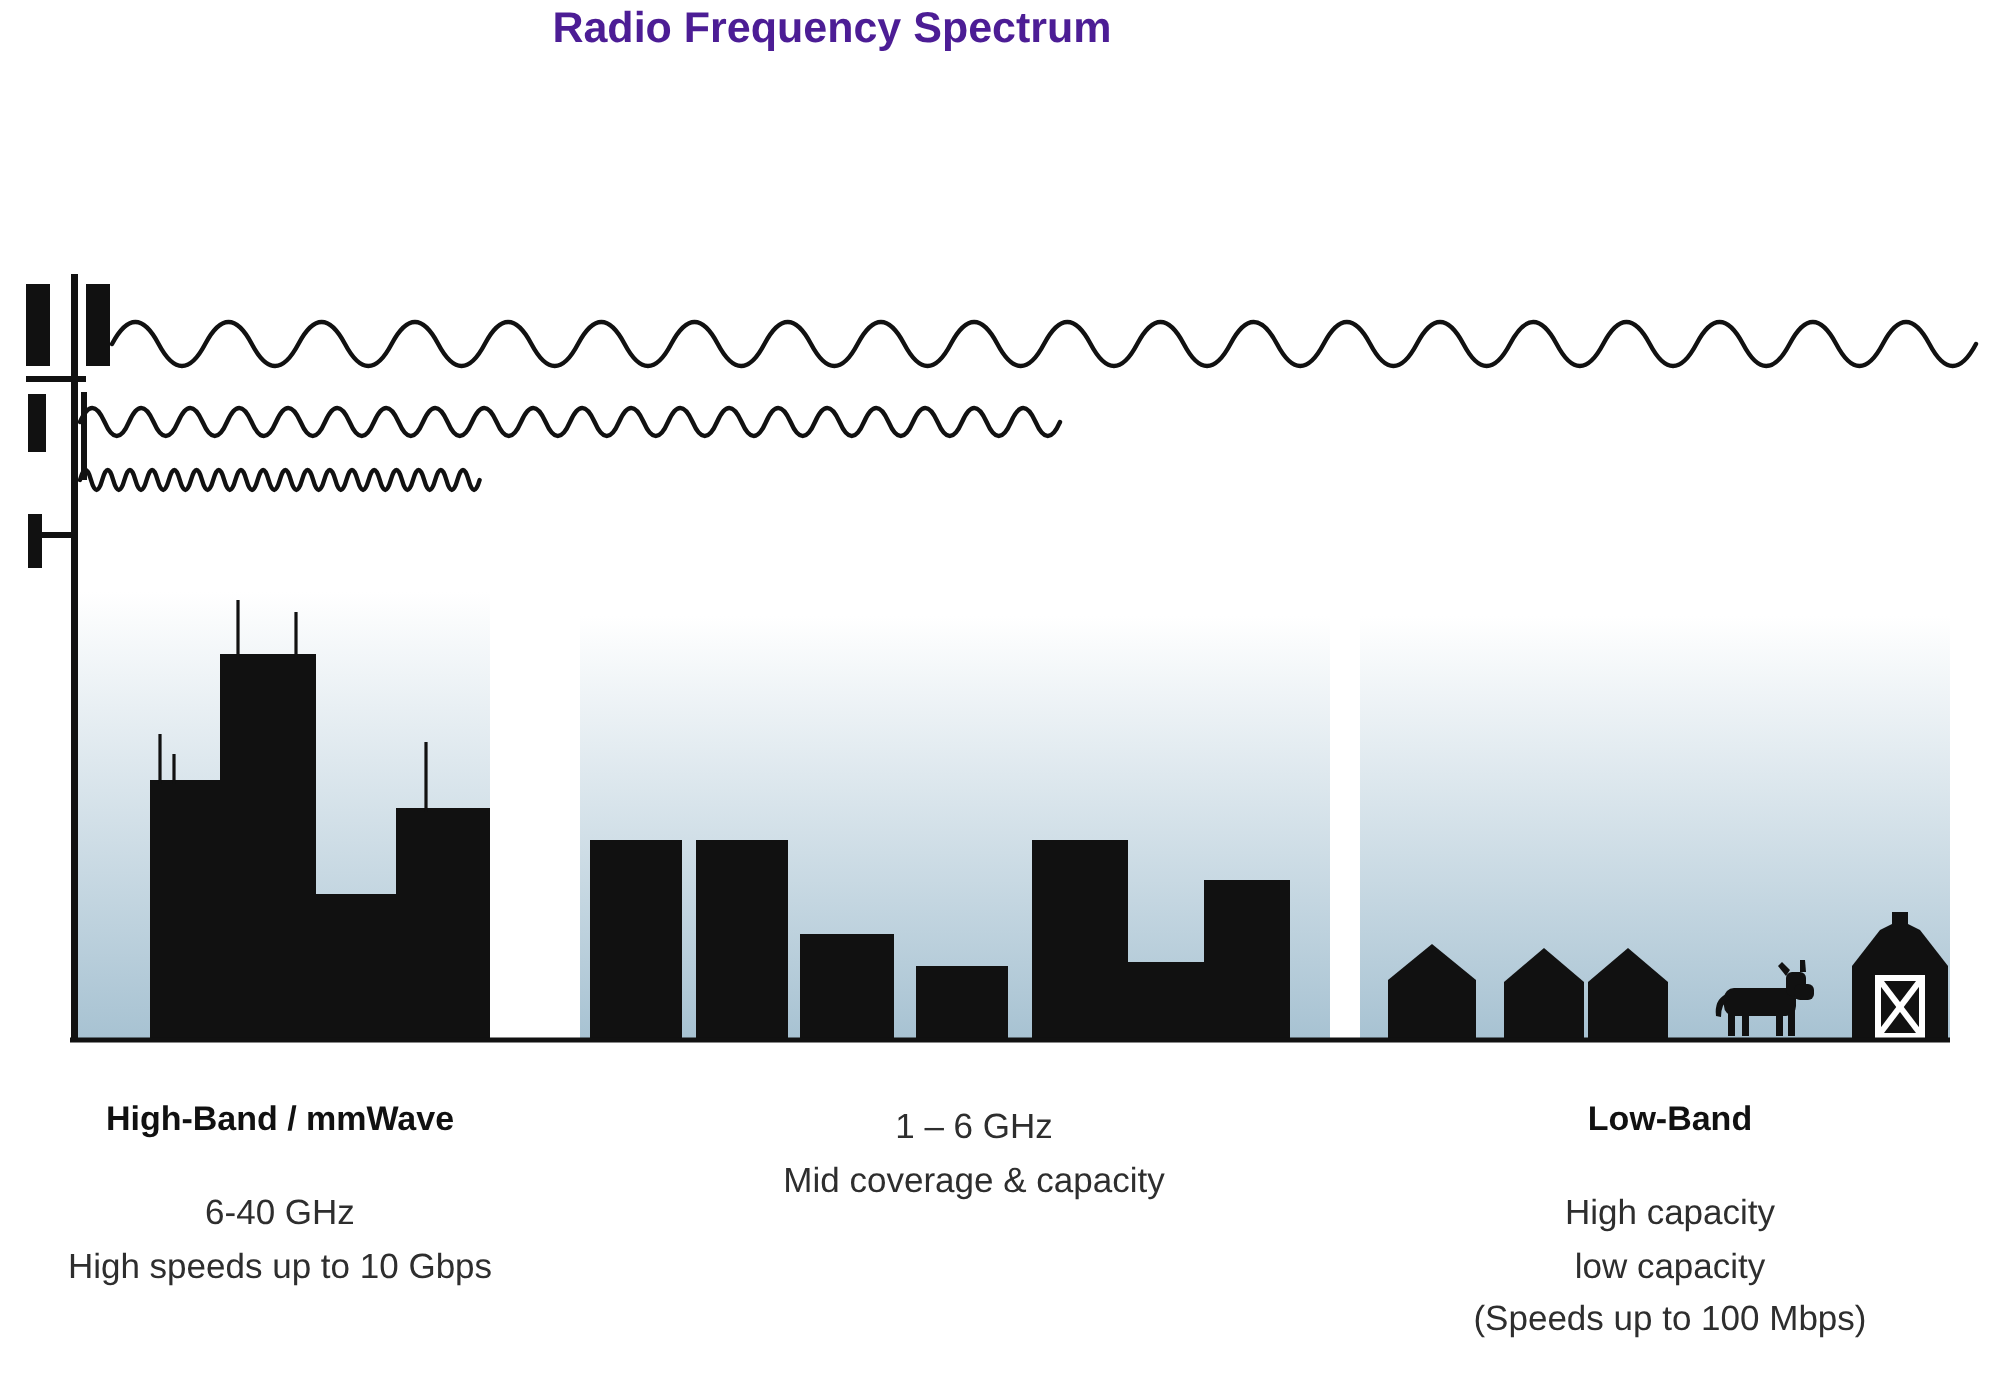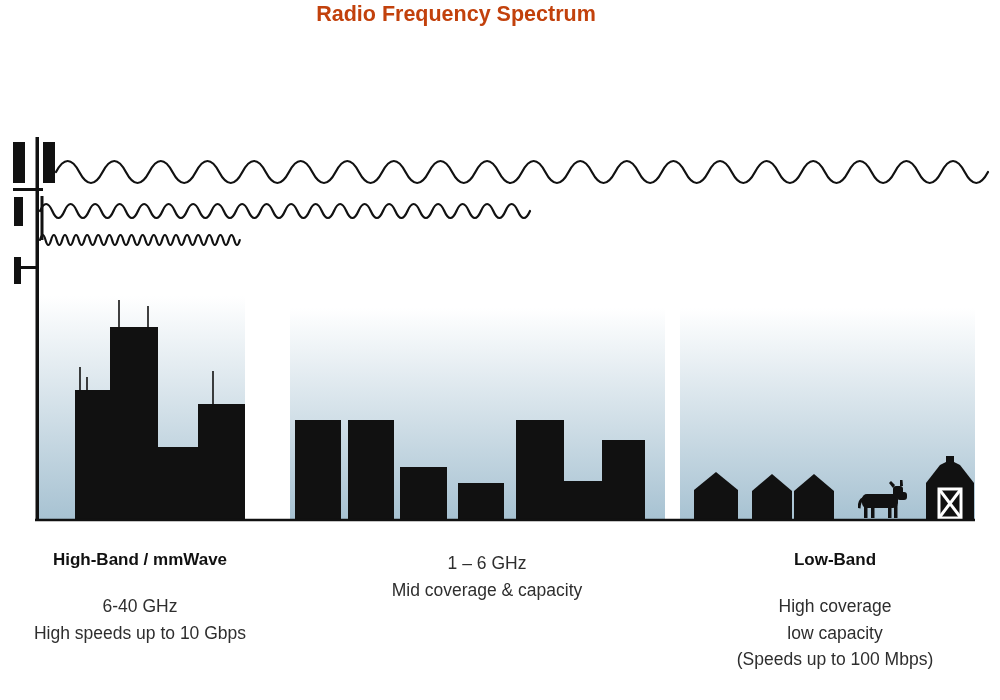--- a/index.html
+++ b/index.html
@@ -7,21 +7,21 @@
   html,body { background:#ffffff; }
   body {
     width:1000px; height:700px;
     font-family:"Liberation Sans", sans-serif;
     color:#111;
   }
   .stage { position:relative; width:1000px; height:700px; overflow:hidden; background:#fff; }
 
   .title {
     position:absolute; top:2px; left:0; width:832px;
-    text-align:center; font-size:21.5px; font-weight:700; color:#c2410c;margin-left:40px;
+    text-align:center; font-size:21.5px; font-weight:700; color:#4c1d95;
   }
 
   svg.illus { position:absolute; top:0; left:0; display:block; }
 
   .ink rect, .ink path { fill:var(--ink); }
   .ink line.thin { stroke:var(--ink); stroke-width:1.6; }
   .wave { fill:none; stroke:var(--ink); stroke-width:2.2; stroke-linecap:round; }
   .ground { stroke:var(--ink); stroke-width:2.6; }
 
   .band-label { position:absolute; top:550px; width:300px; text-align:center; }
@@ -120,18 +120,18 @@
     <div class="band-line">High speeds up to 10 Gbps</div>
   </div>
 
   <div class="band-label" style="left:337px">
     <div class="band-line">1 – 6 GHz</div>
     <div class="band-line">Mid coverage &amp; capacity</div>
   </div>
 
   <div class="band-label" style="left:685px">
     <div class="band-name">Low-Band</div>
-    <div class="band-line">High coverage</div>
+    <div class="band-line">High capacity</div>
     <div class="band-line">low capacity</div>
     <div class="band-line">(Speeds up to 100 Mbps)</div>
   </div>
 
 </div>
 
 </body></html>

